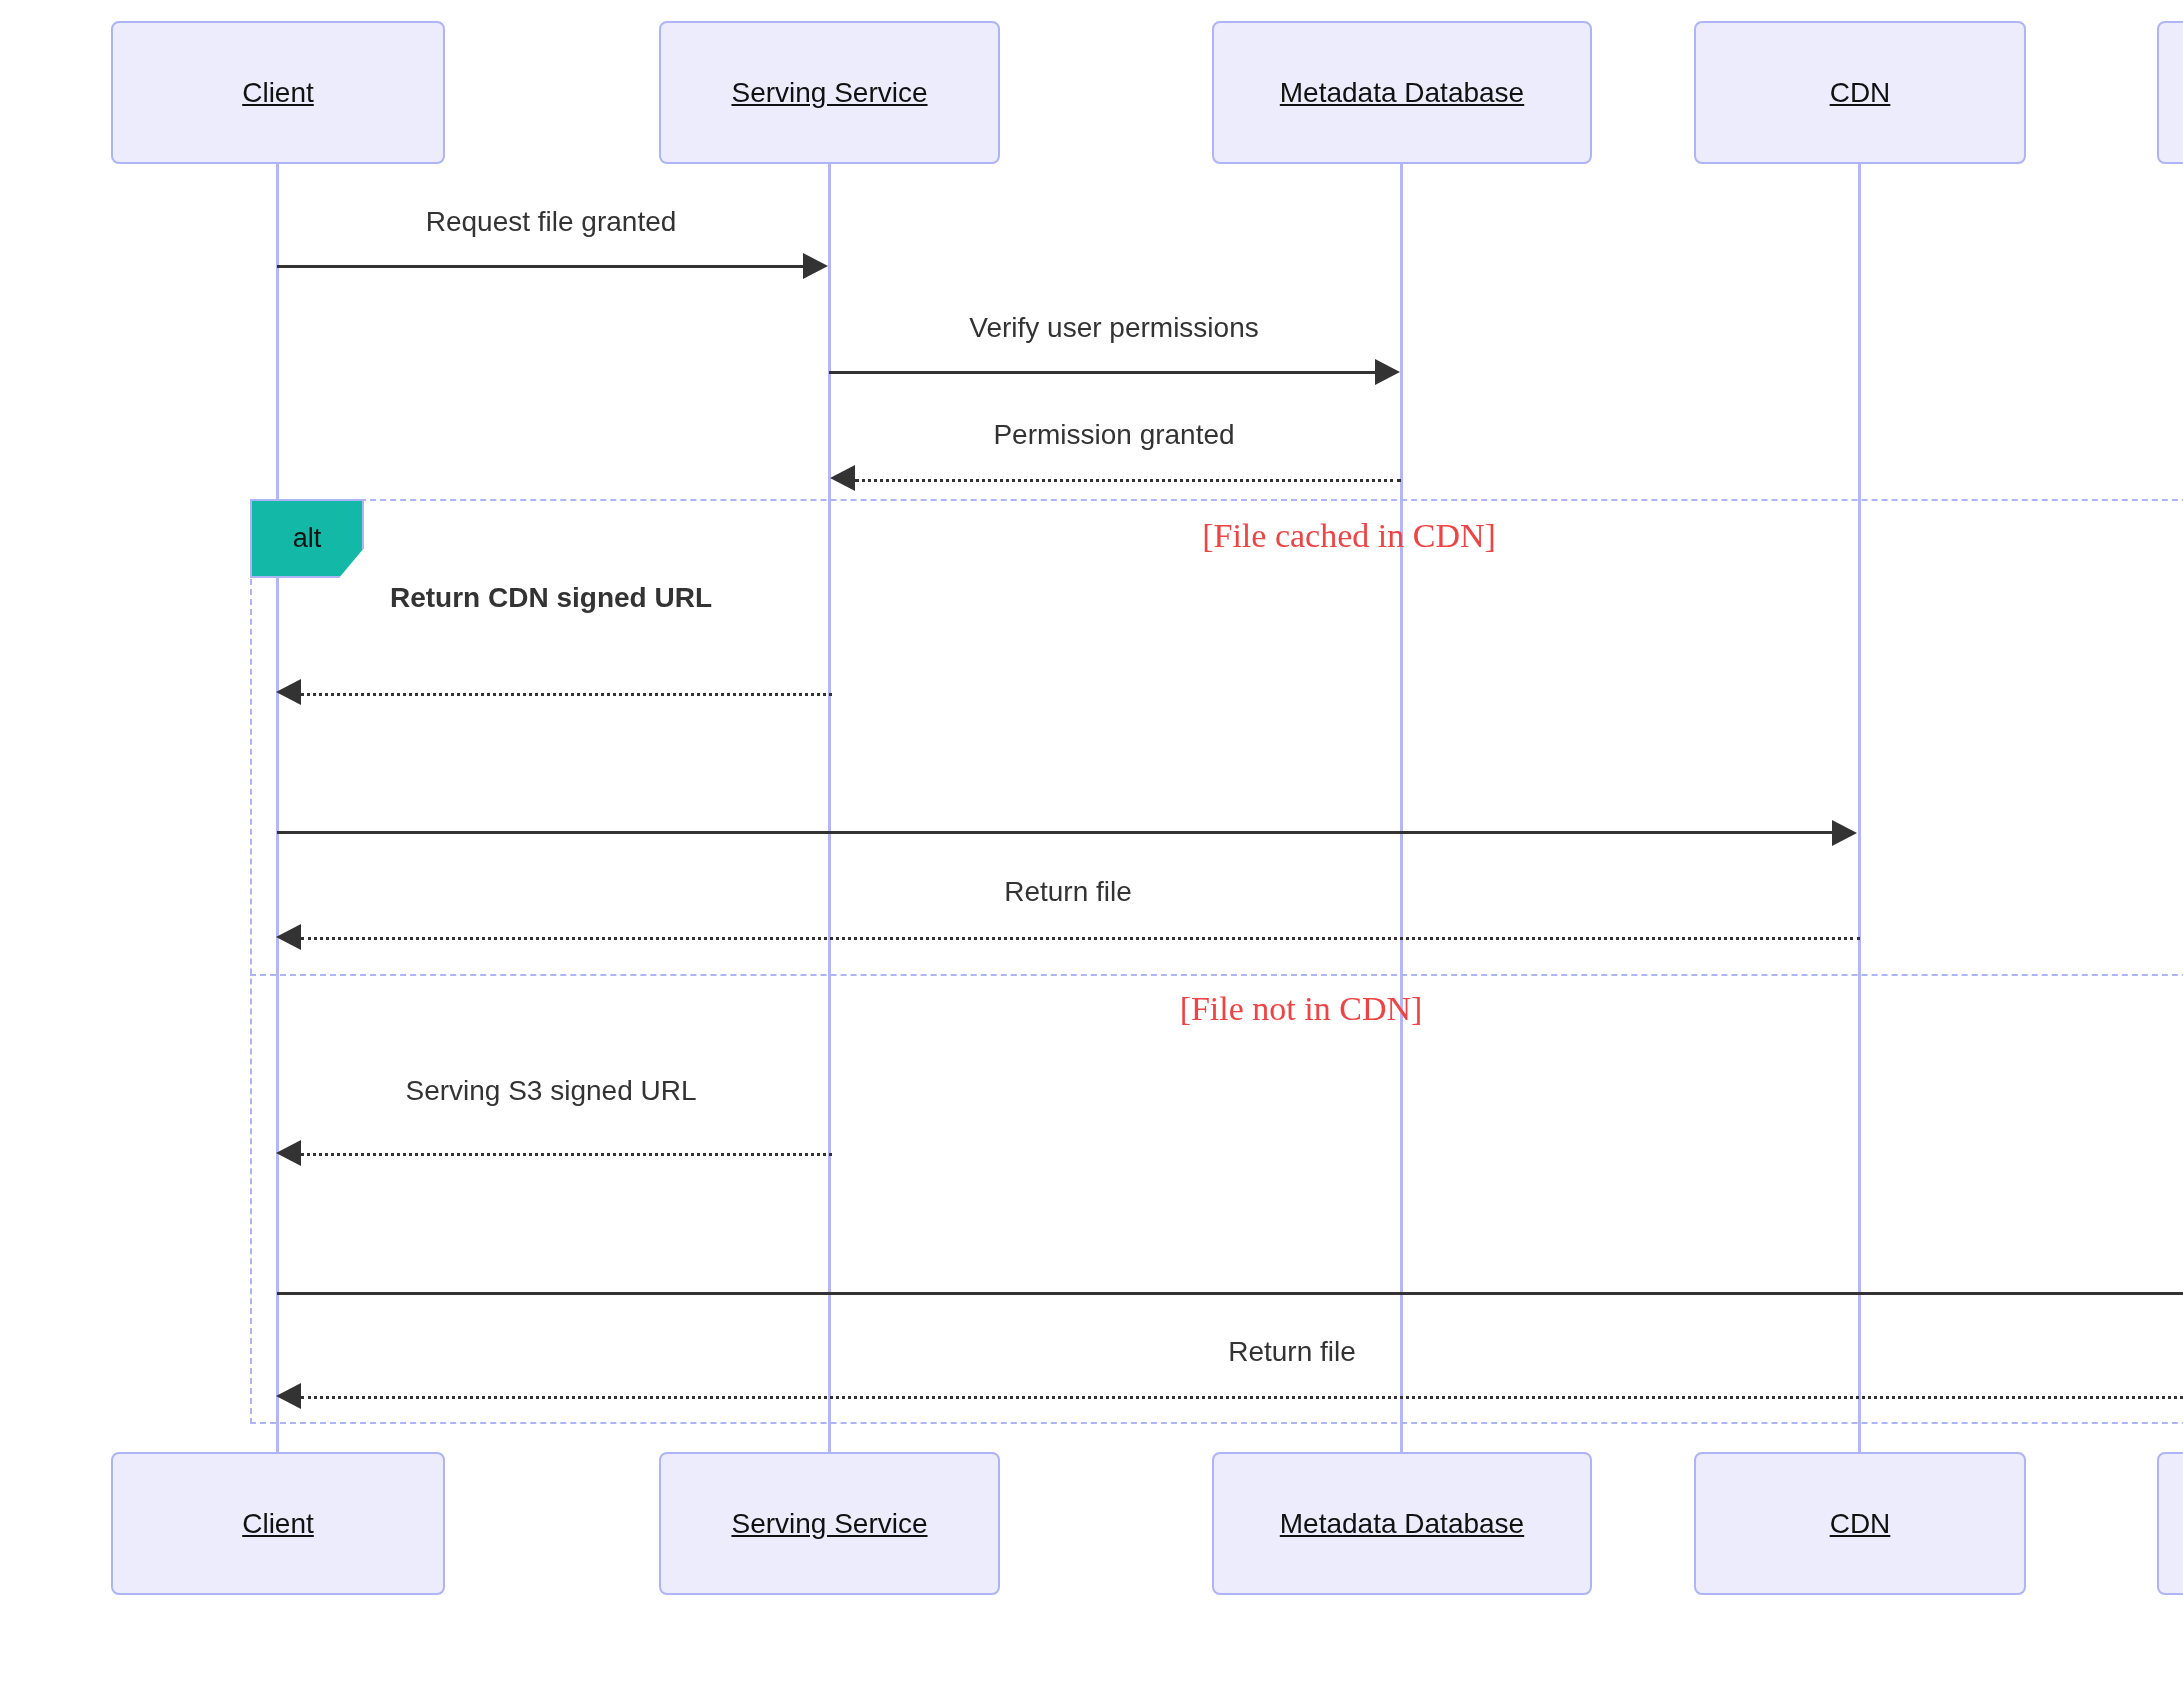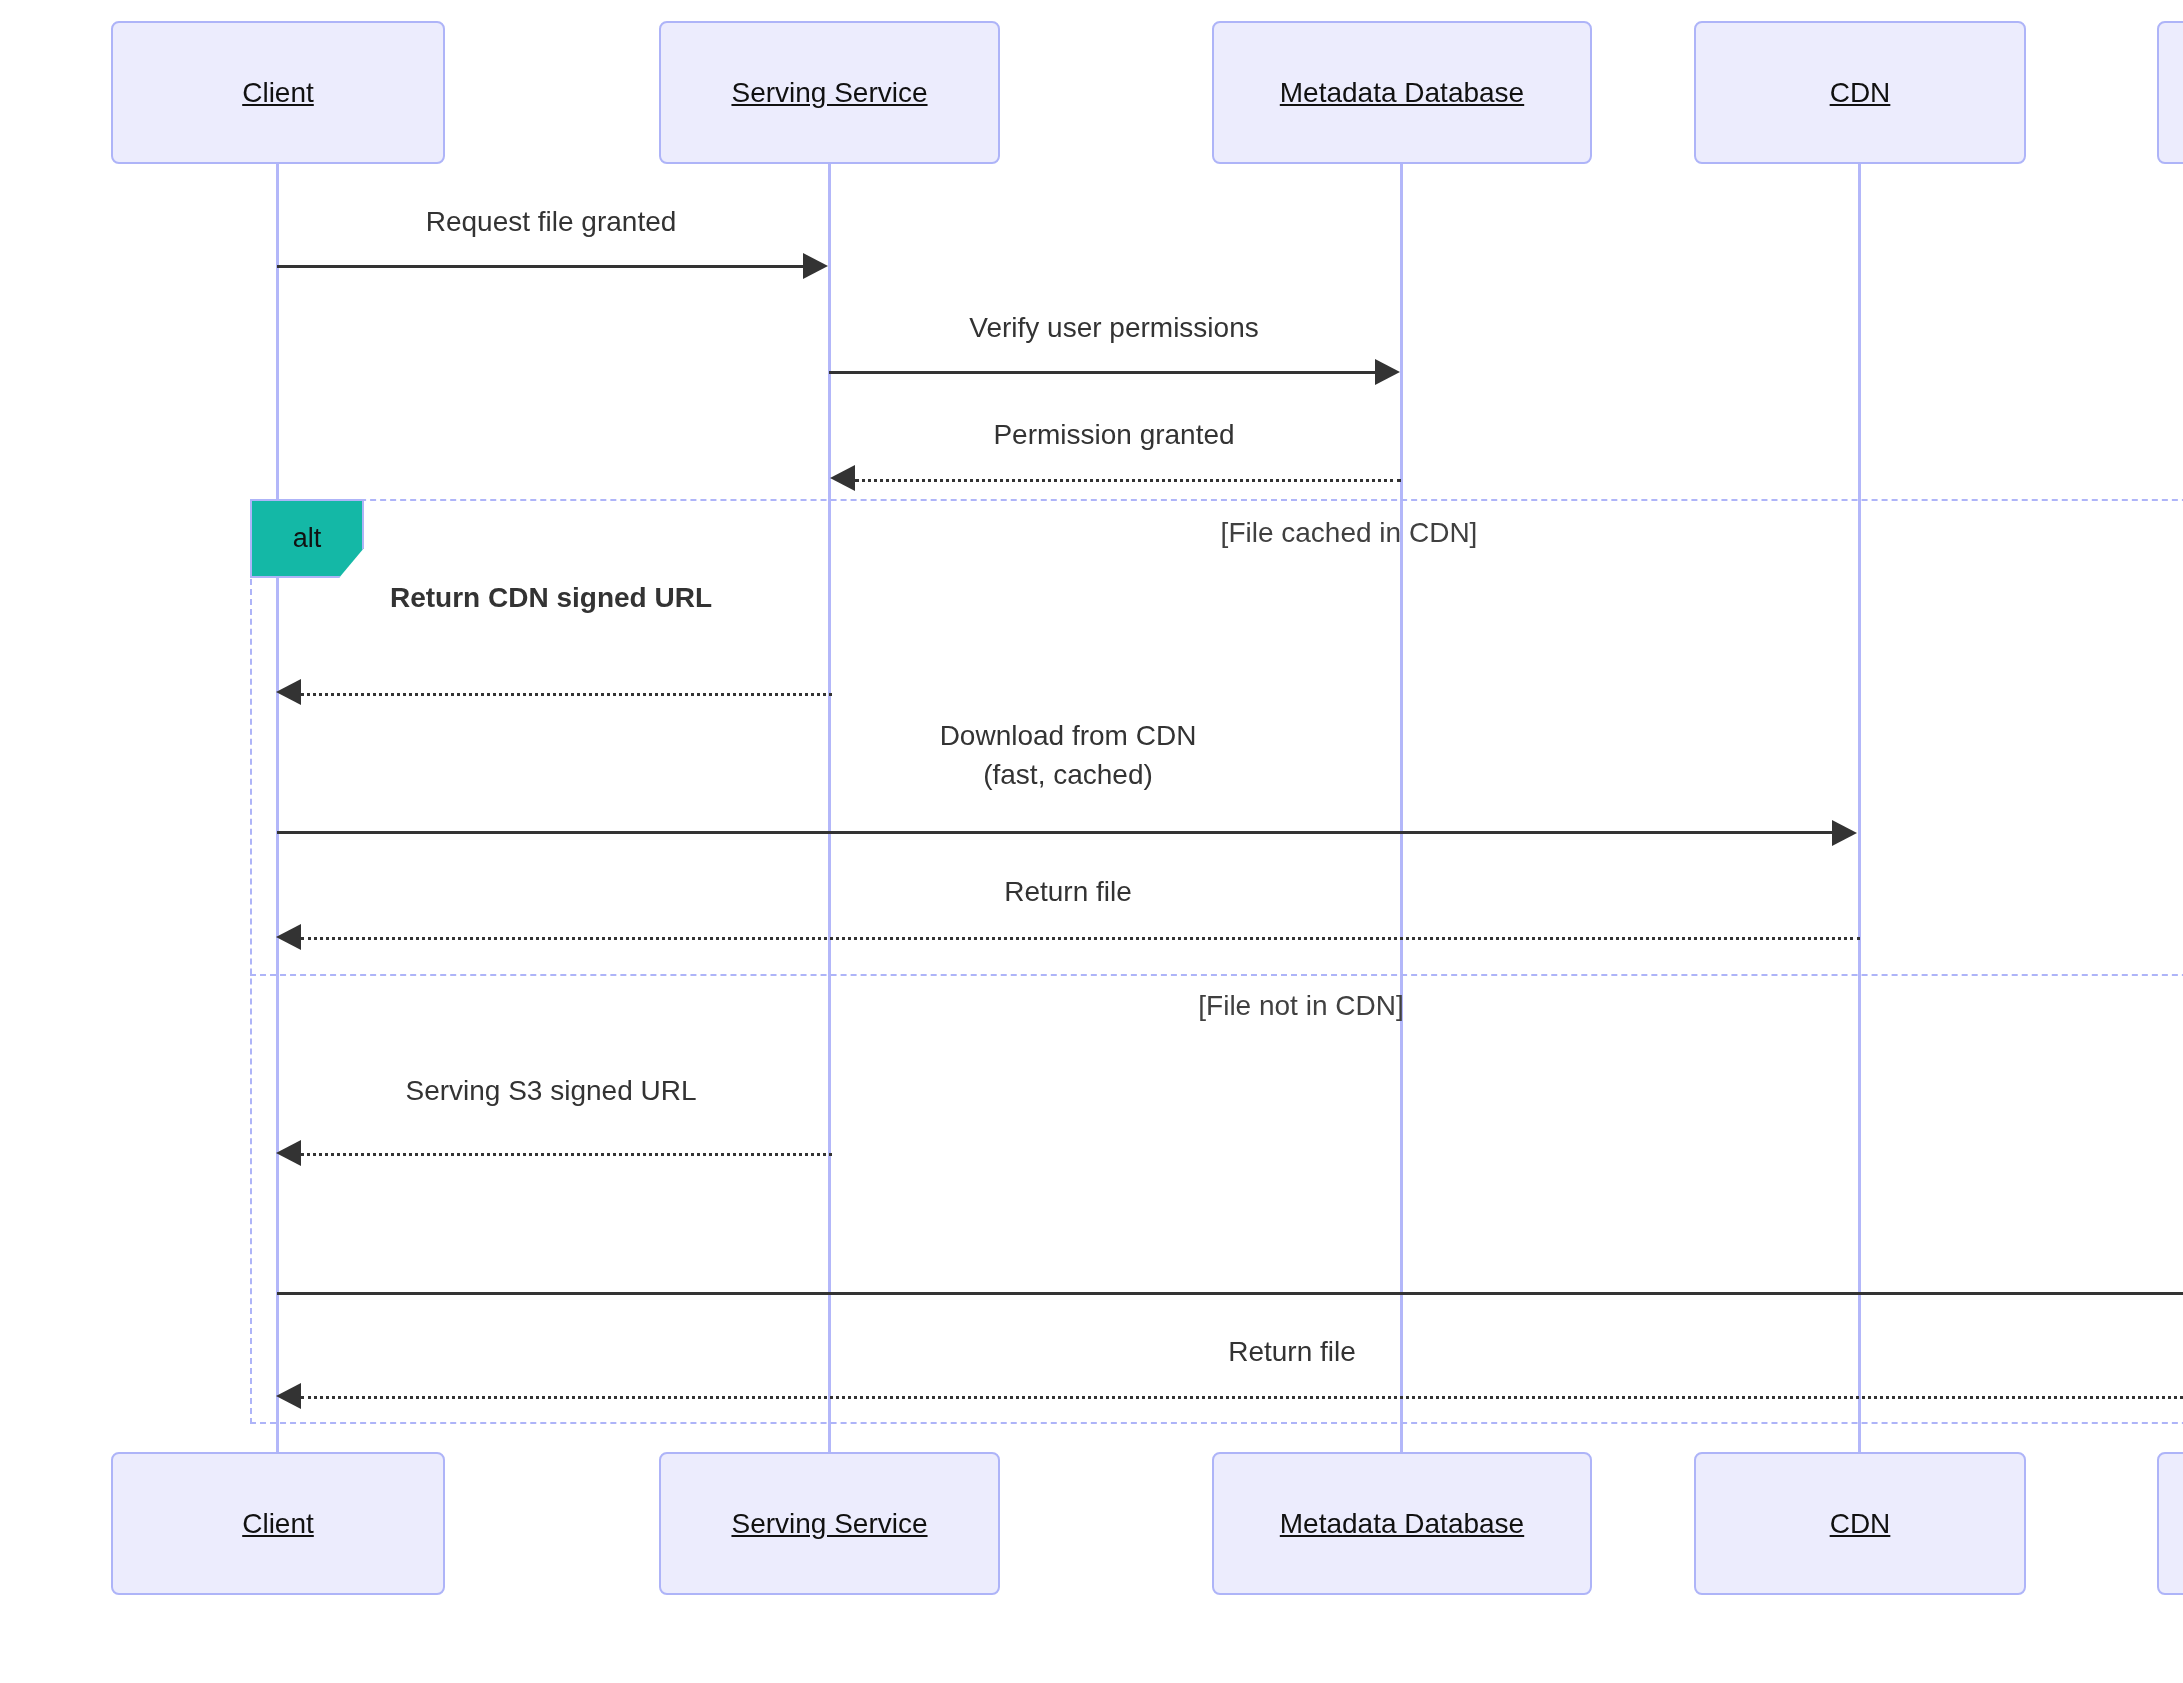--- a/index.html
+++ b/index.html
@@ -83,26 +83,27 @@
     border:2.2px solid #AEB4F8;
     box-sizing:border-box;
     display:flex;align-items:center;justify-content:center;
     font-size:27px;
     color:#111111;
     z-index:7;
     clip-path:polygon(0 0, 100% 0, 100% 62%, 78% 100%, 0 100%);
   }
   .alt-cond{
     position:absolute;
-    font-size:28px;
-    color:#404040;
+    font-size:34px;
+    color:#ef4444;
     text-align:center;
     white-space:nowrap;
     z-index:5;
     transform:translateX(-50%);
+    font-family:Liberation Serif, serif;
   }
 </style>
 </head>
 <body>
 
 <div id="stage">
 
   <div class="participant-box" style="left:111px;top:21px;width:334px;height:143px;">
     <span class="participant-label">Client</span>
   </div>
@@ -145,22 +146,20 @@
   <div class="alt-tag" style="left:250px;top:499px;width:114px;height:79px;">
     <span>alt</span>
   </div>
 
   <div class="alt-cond" style="left:1349px;top:517px;">[File cached in CDN]</div>
 
   <div class="msg-label" style="left:551px;top:579px;font-weight:bold;">Return CDN signed URL</div>
   <div class="msg-line dashed" style="left:301px;top:693px;width:531px;"></div>
   <div class="arrowhead left" style="left:276px;top:679px;"></div>
 
-  <div class="msg-label" style="left:1068px;top:717px;">Download from CDN
-(fast, cached)</div>
   <div class="msg-line" style="left:277px;top:831px;width:1557px;"></div>
   <div class="arrowhead right" style="left:1832px;top:820px;"></div>
 
   <div class="msg-label" style="left:1068px;top:873px;">Return file</div>
   <div class="msg-line dashed" style="left:301px;top:937px;width:1559px;"></div>
   <div class="arrowhead left" style="left:276px;top:924px;"></div>
 
   <div class="alt-divider" style="left:250px;top:974px;width:2068px;"></div>
 
   <div class="alt-cond" style="left:1301px;top:990px;">[File not in CDN]</div>

